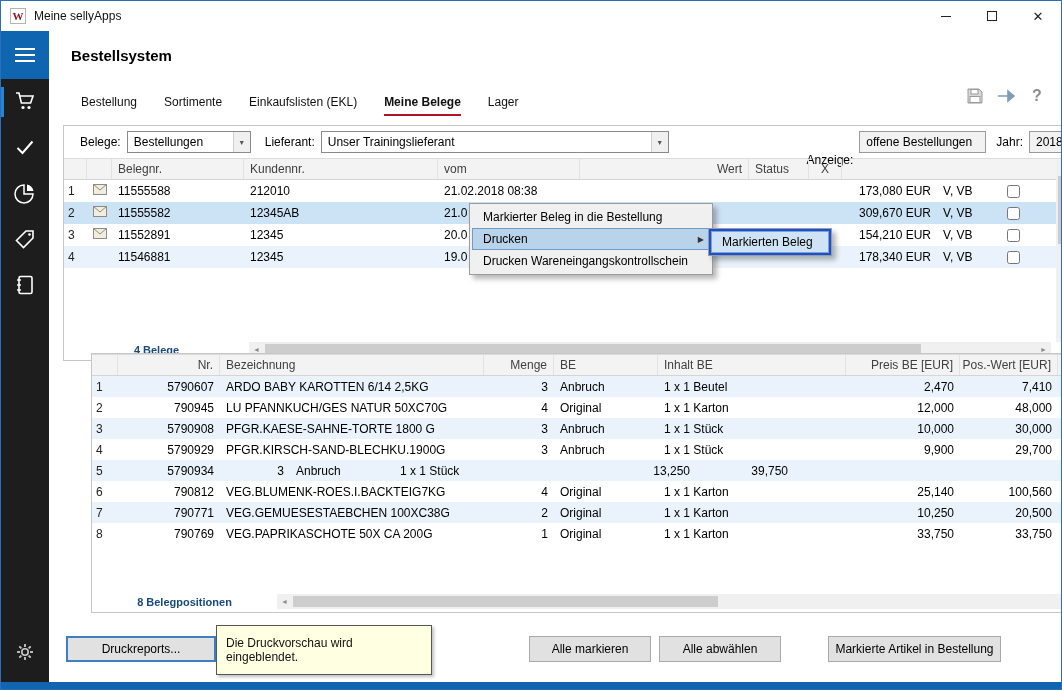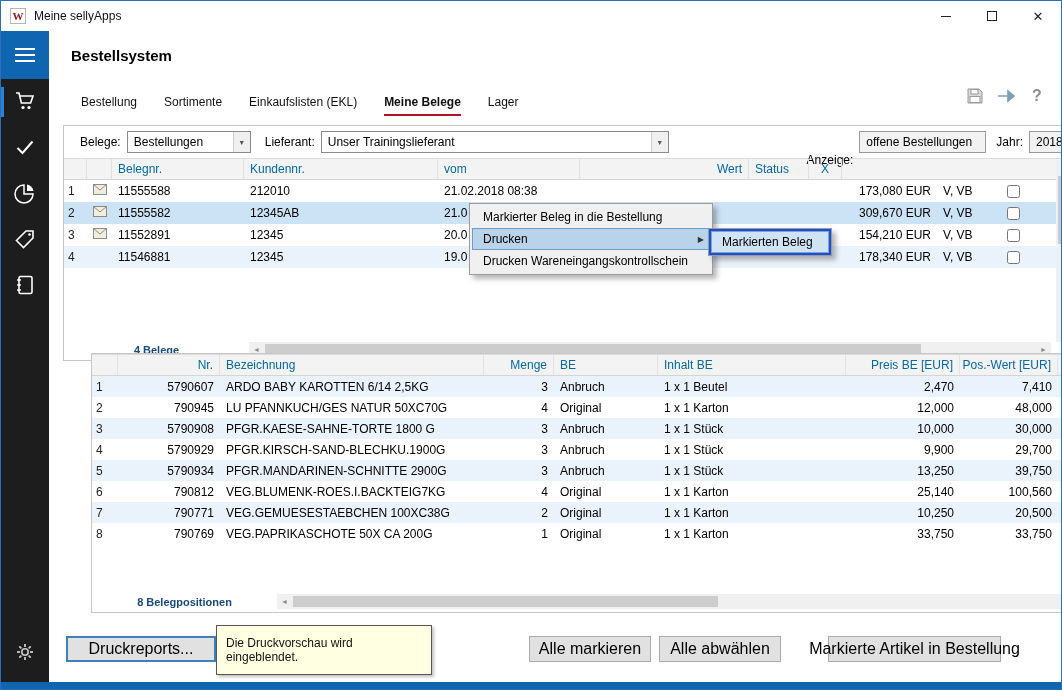--- a/index.html
+++ b/index.html
@@ -46,21 +46,21 @@
   .flabel { margin-right:6px; white-space:nowrap; }
   .ml14 { margin-left:14px; }
   .mla { margin-left:auto;margin-top:36px; }
   .select { height:22px; background:#fff; border:1px solid #8a8a8a; display:flex; align-items:center; }
   .select .val { padding:0 6px; flex:1; white-space:nowrap; overflow:hidden; }
   .select .dd { width:17px; height:100%; display:flex; align-items:center; justify-content:center; background:#f0f0f0; border-left:1px solid #cfcfcf; font-size:7px; color:#555; }
   .rbox { height:22px; border:1px solid #9a9a9a; background:#f2f2f2; display:flex; align-items:center; padding:0 6px; margin-right:10px; white-space:nowrap; overflow:hidden; }
   .w124{width:124px;} .w348{width:348px;} .w127{width:127px;} .w36{width:36px; margin-right:0;}
   
   .thead { display:flex; height:22px; background:#f3f3f3; border-top:1px solid #dcdcdc; border-bottom:1px solid #d5d5d5; }
-  .th { display:flex; align-items:center; padding:0 6px; border-right:1px solid #e2e2e2; color:#0369a1; white-space:nowrap; overflow:hidden; }
+  .th { display:flex; align-items:center; padding:0 6px; border-right:1px solid #e2e2e2; color:#404040; white-space:nowrap; overflow:hidden; }
   .tbody { background:#fff; }
   .trow { display:flex; height:22px; align-items:center; }
   .trow.h21 { height:21px; }
   .trow.alt { background:#eaf3fb; }
   .trow.sel { background:#cce3f6; }
   .td { padding:0 6px; white-space:nowrap; overflow:hidden; }
   .td.dim { color:#222; padding-left:4px; }
   .r { justify-content:flex-end; text-align:right; }
   .th.r { justify-content:flex-end; }
   .ctr { text-align:center; display:flex; justify-content:center; }
@@ -85,21 +85,21 @@
   
   .ctx-menu { position:absolute; left:420px; top:172px; width:244px; background:#f0f0f0; border:1px solid #9b9b9b;
               box-shadow:4px 4px 5px rgba(0,0,0,0.28); padding:2px; z-index:50; }
   .ctx-item { height:22px; display:flex; align-items:center; padding:0 18px 0 10px; position:relative; white-space:nowrap; border:1px solid transparent; }
   .ctx-item.hl { background:#b9d3ea; border-color:#6d9ccb; }
   .sub-arrow { position:absolute; right:5px; font-size:8px; color:#333; }
   .ctx-submenu { position:absolute; left:659px; top:197px; width:124px; background:#1d4ed8; border:1px solid #9b9b9b;
                  box-shadow:4px 4px 5px rgba(0,0,0,0.28); padding:2px; z-index:51; }
   .ctx-submenu .ctx-item.hl2 { background:#cfe3f5; border-color:#7aa7d1; }
   
-  .btn { position:absolute; height:26px; background:#e1e1e1; border:1px solid #a9a9a9; font-size:16px;
+  .btn { position:absolute; height:26px; background:#e1e1e1; border:1px solid #a9a9a9; font-size:12px;
          display:flex; align-items:center; justify-content:center; font-family:inherit; white-space:nowrap; }
   .btn-druck { left:17px; top:605px; width:150px; border:2px solid #3f7fbf; }
   .btn-mark { left:480px; top:605px; width:122px; }
   .btn-unmark { left:610px; top:605px; width:122px; }
   .btn-artikel { left:779px; top:605px; width:173px; }
   .tooltip { position:absolute; left:167px; top:594px; width:216px; height:50px; background:#ffffe1;
              border:1px solid #565656; box-shadow:2px 2px 3px rgba(0,0,0,0.25); display:flex; align-items:center;
              padding:0 9px; z-index:60; font-size:12px; color:#111; }
 </style>
 </head>
@@ -392,21 +392,20 @@
           <div class="td pc2">PFGR.KIRSCH-SAND-BLECHKU.1900G</div>
           <div class="td pc3 r">3</div>
           <div class="td pc4">Anbruch</div>
           <div class="td pc5">1 x 1 Stück</div>
           <div class="td pc6 r">9,900</div>
           <div class="td pc7 r">29,700</div>
         </div>
         <div class="trow h21 alt">
           <div class="td pc0 dim">5</div>
           <div class="td pc1 r">5790934</div>
-          <div class="td pc2">PFGR.MANDARINEN-SCHNITTE 2900G</div>
           <div class="td pc3 r">3</div>
           <div class="td pc4">Anbruch</div>
           <div class="td pc5">1 x 1 Stück</div>
           <div class="td pc6 r">13,250</div>
           <div class="td pc7 r">39,750</div>
         </div>
         <div class="trow h21">
           <div class="td pc0 dim">6</div>
           <div class="td pc1 r">790812</div>
           <div class="td pc2">VEG.BLUMENK-ROES.I.BACKTEIG7KG</div>

